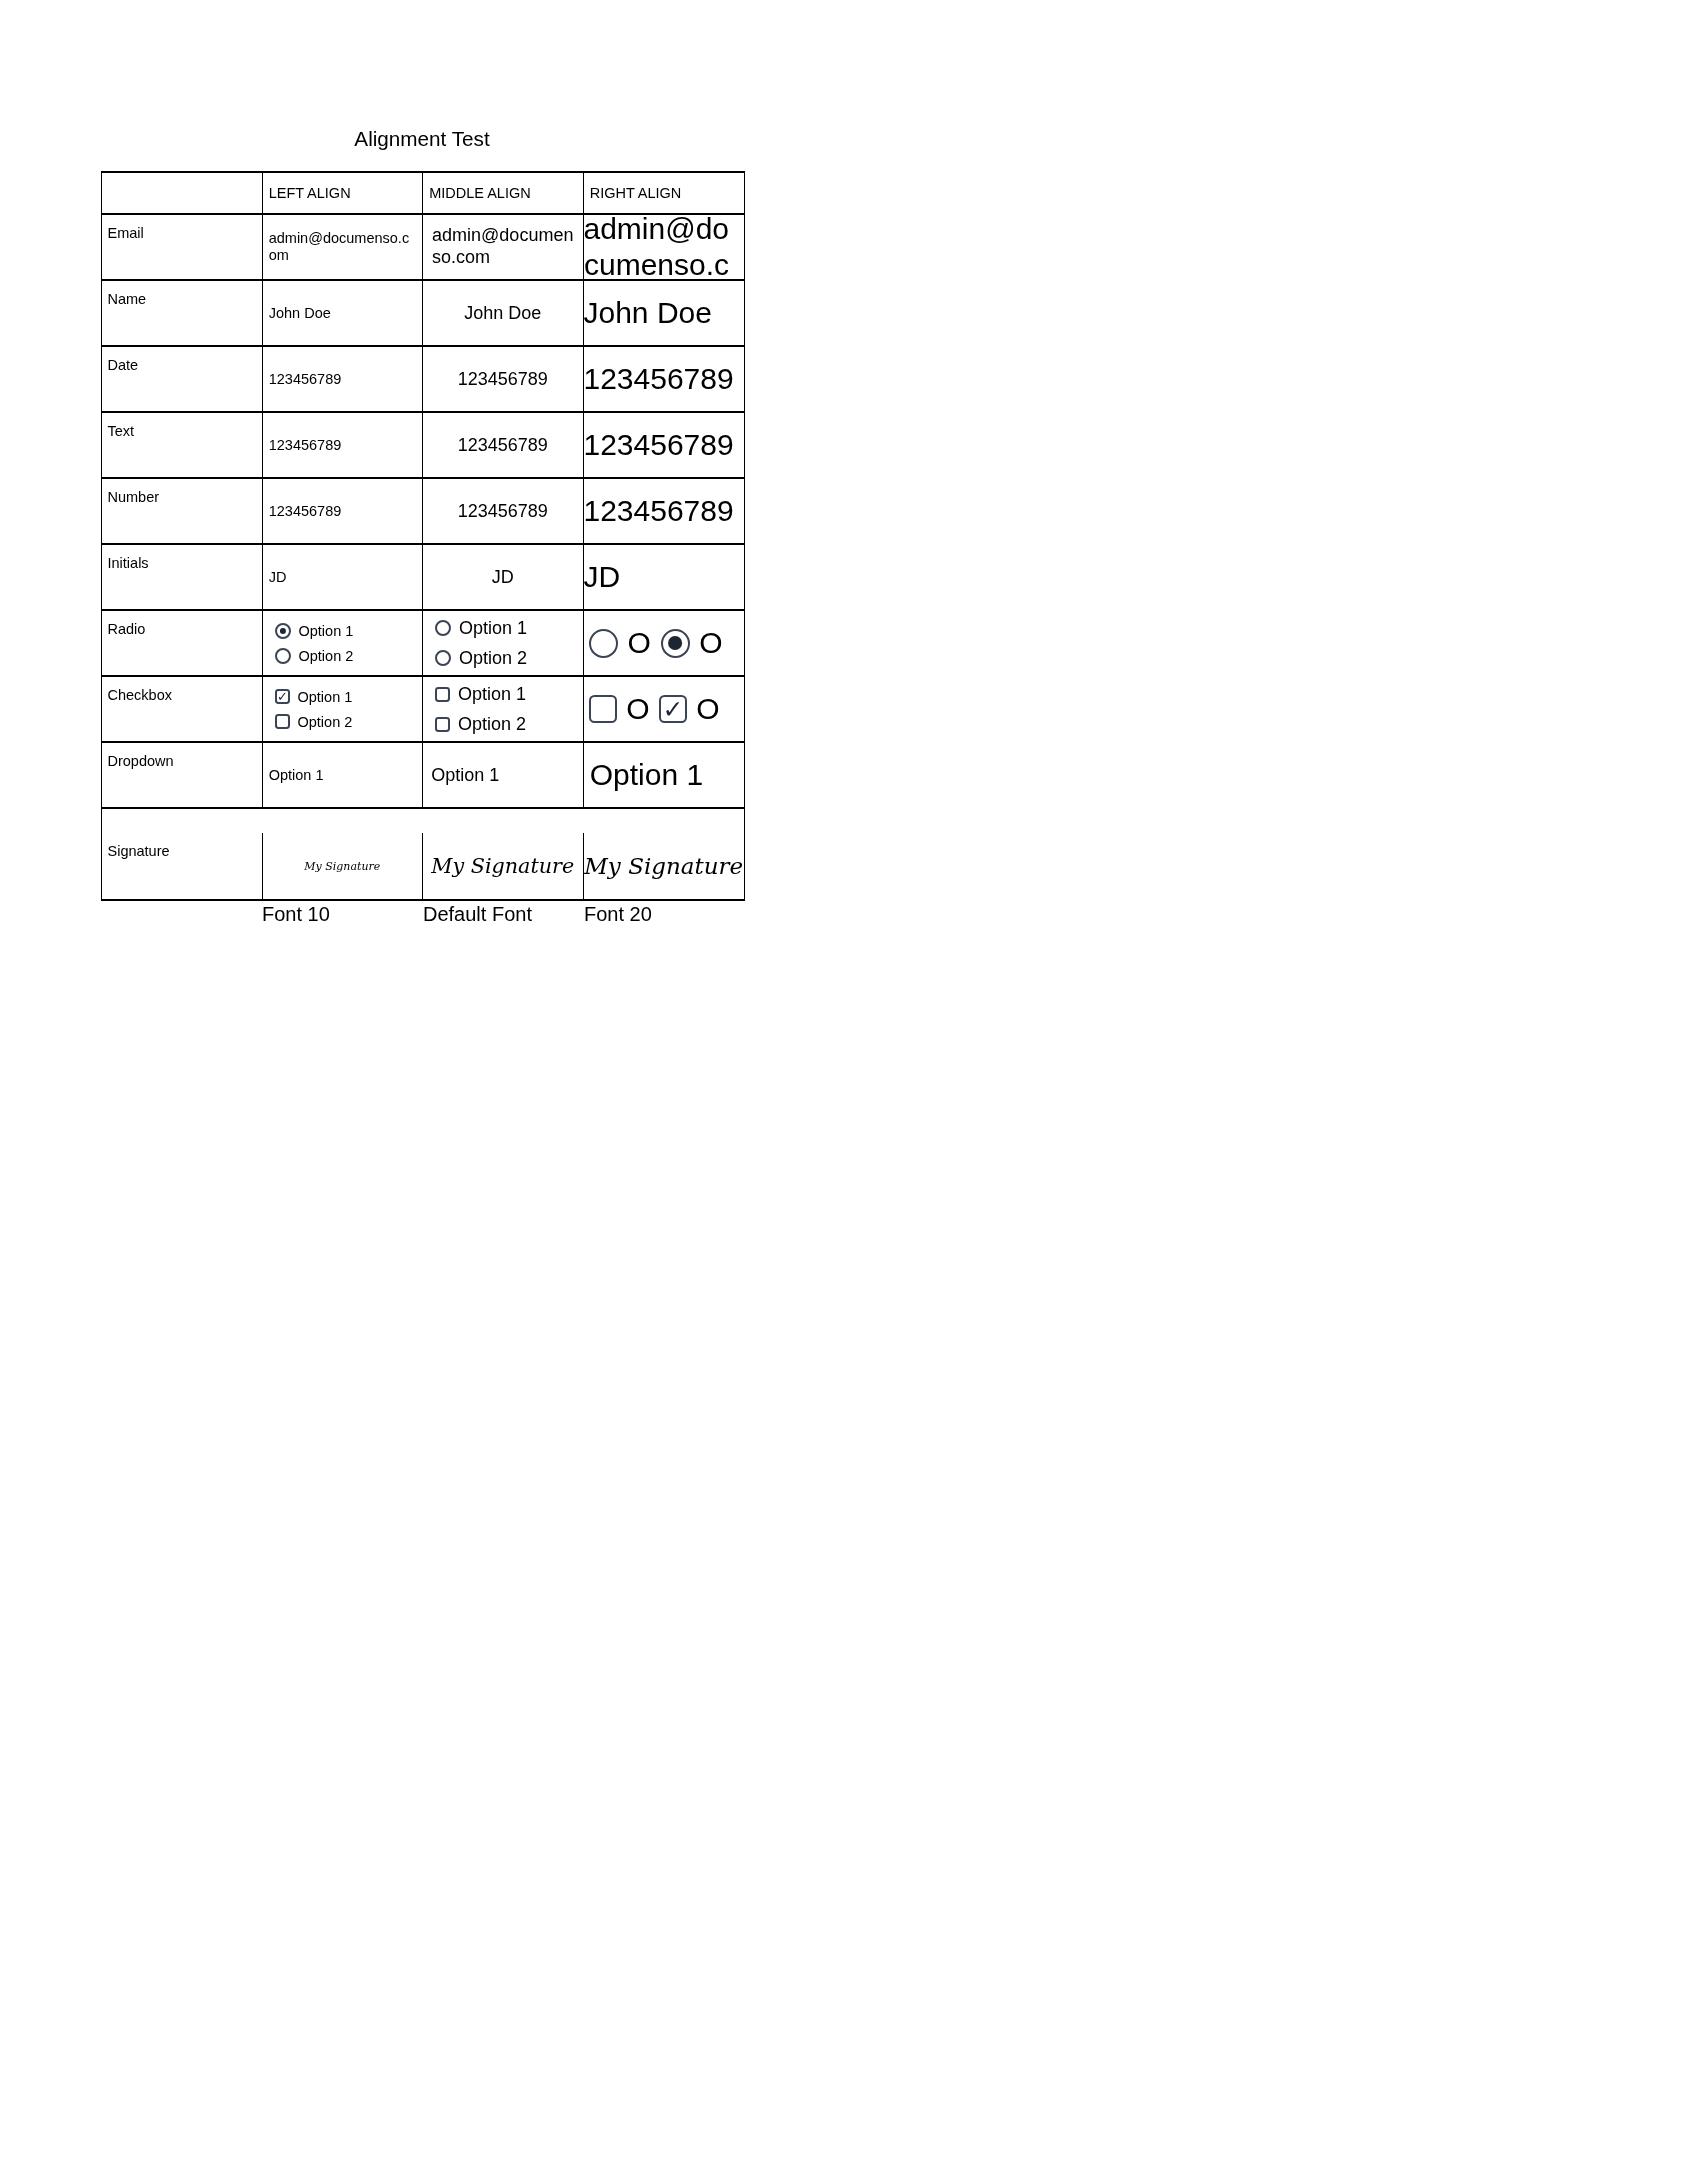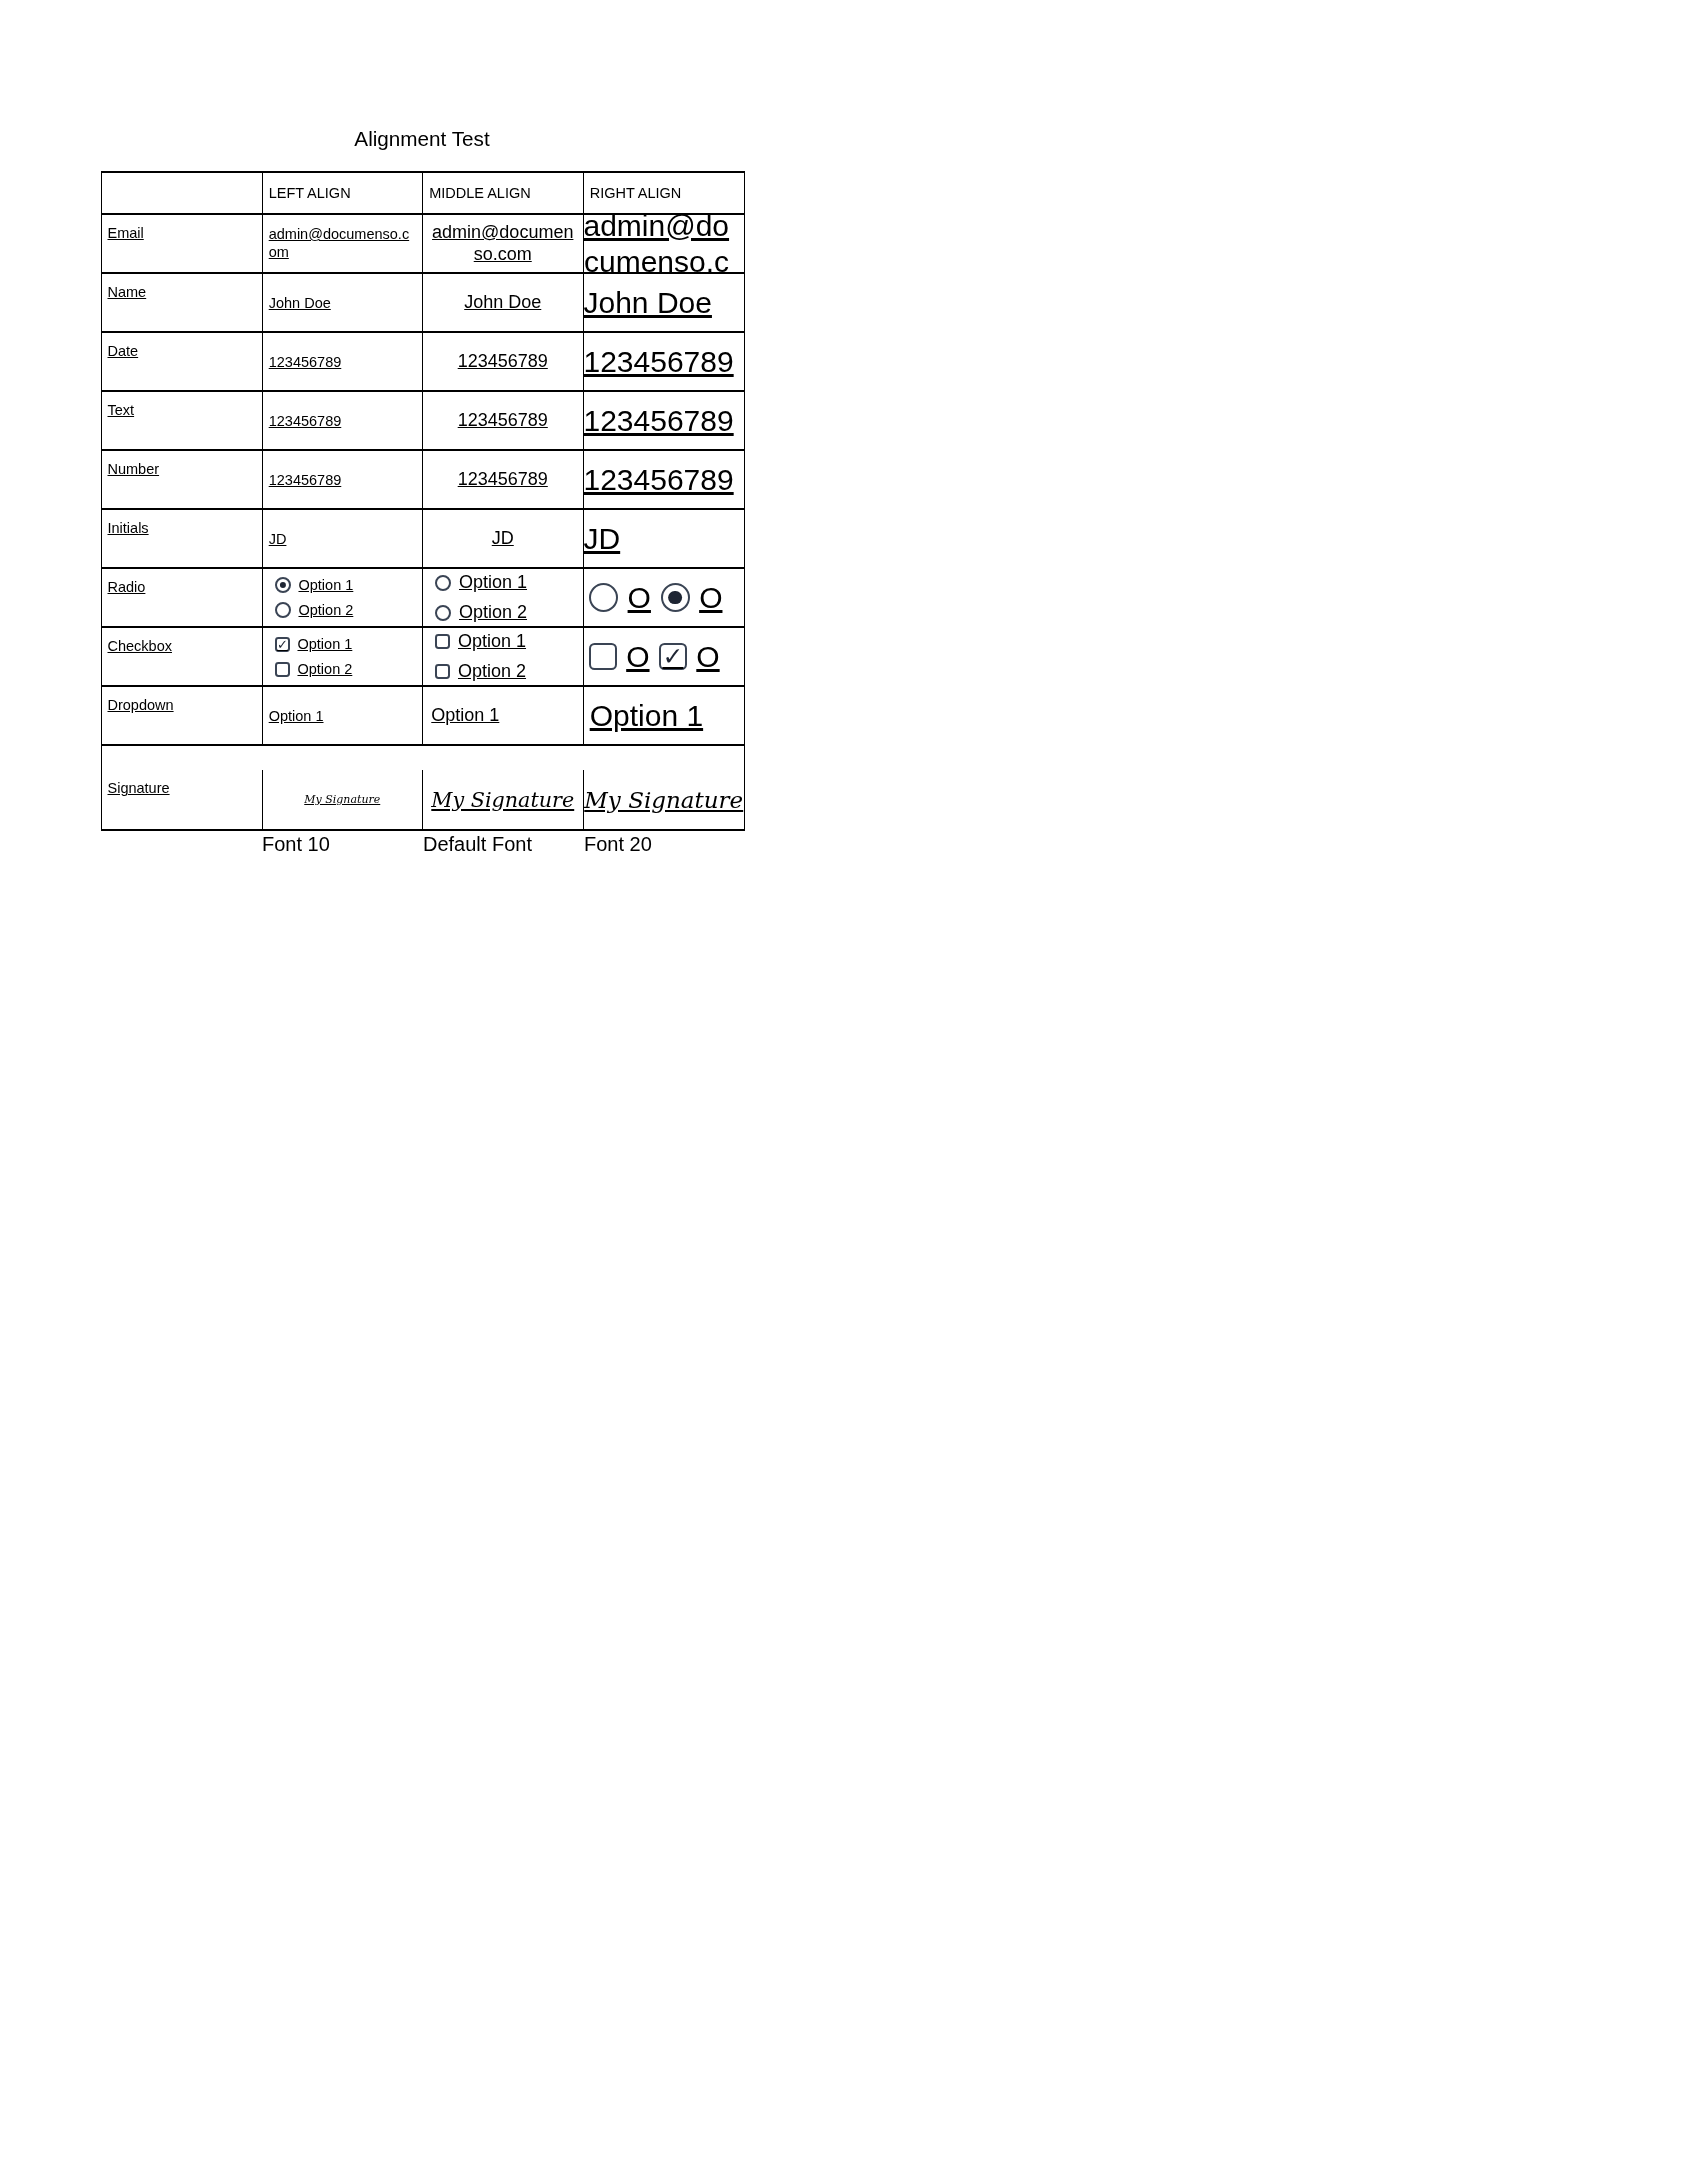--- a/index.html
+++ b/index.html
@@ -13,33 +13,33 @@
   .title {
     position:absolute; top:127px; left:0; right:0;
     text-align:center; font-size:20.7px; font-weight:400;
   }
   .sheet { position:absolute; left:101px; top:171px; width:644px; }
 
   .tbl { border:2.1px solid #000; border-left-width:1.4px; border-right-width:1.4px; }
   .row { display:grid; grid-template-columns:1fr 1fr 1fr 1fr; border-bottom:2.1px solid #000; }
   .row:last-child { border-bottom:none;margin-top:24px; }
   .row.header { height:42px; }
-  .row.data { height:59px;text-decoration:underline; }
+  .row.data { height:66px; }
   .cell { border-right:1.4px solid #000; overflow:hidden; position:relative; }
   .cell:last-child { border-right:none; }
 
   .hcell { display:flex; align-items:center; padding-left:6.2px; font-size:14.5px; }
   .lbl { padding:10.3px 5.5px 0 5.5px; font-size:14.5px; }
 
   .val { display:flex; align-items:center; }
   .f10 { font-size:14.5px; }
   .fdef { font-size:18px; }
   .f20 { font-size:30px; }
   .a-left  { justify-content:flex-start; padding-left:6.2px; text-align:left; }
-  .a-mid   { justify-content:center; text-align:center; }
+  .a-mid   { justify-content:center; }
   .a-right { justify-content:flex-start; padding-right:11px; text-align:right; }
   .pre { white-space:pre-line; line-height:1.2; }
 
   .opts-v { display:flex; flex-direction:column; gap:9px; }
   .opt { display:flex; align-items:center; gap:7.6px; }
   .opts-cell { display:flex; align-items:center; padding-left:12.4px; }
   .opts-h { display:flex; flex-direction:row; align-items:center; gap:9.6px; padding-left:5.5px; }
 
   .radio {
     width:16px; height:16px; border:2.8px solid var(--ctl); border-radius:50%;

